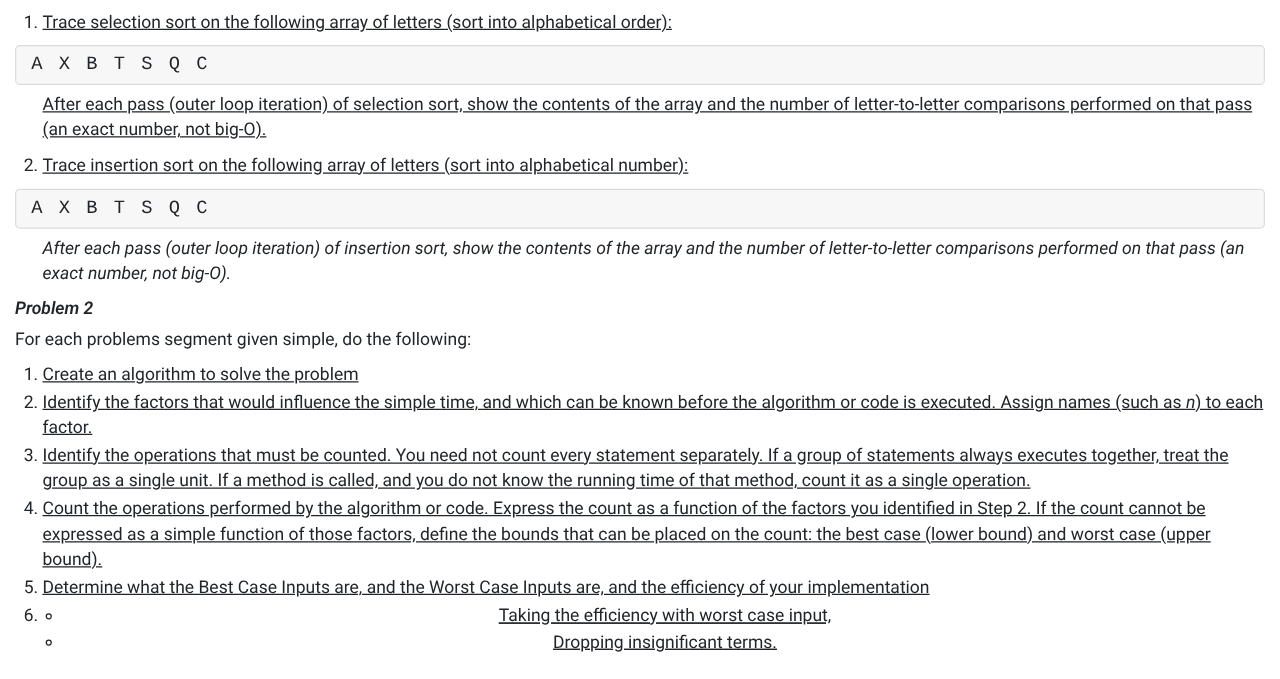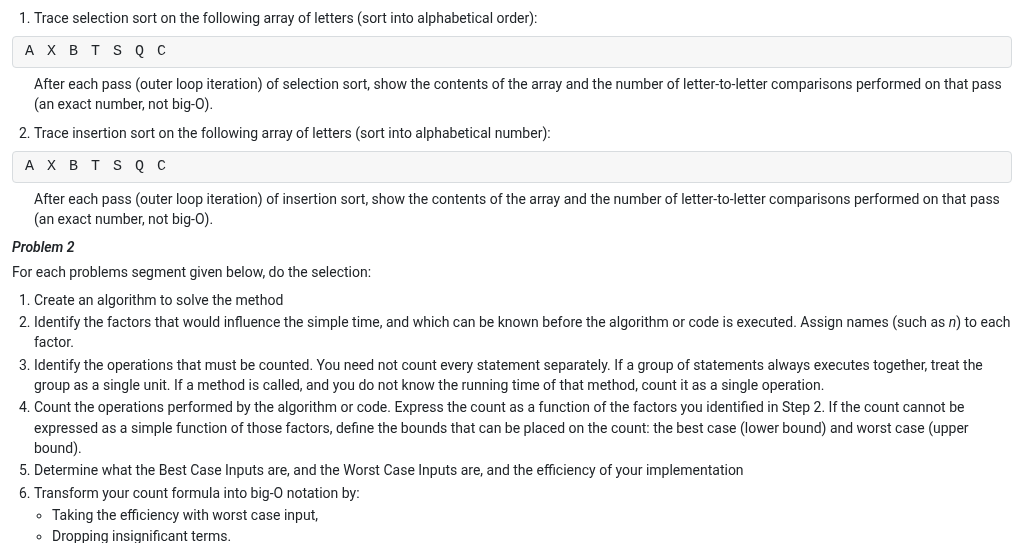--- a/index.html
+++ b/index.html
@@ -12,20 +12,21 @@
     background: #fff;
     width: 1024px;
     box-sizing: border-box;
   }
   ol {
     padding-left: 22px;
     margin: 0 0 8px 0;
   }
   ol li {
     margin-bottom: 2px;
+    text-decoration: underline;
   }
   .code-box {
     background: #f7f7f7;
     border: 1px solid #d8dcdf;
     border-radius: 4px;
     padding: 4px 12px;
     font-family: Menlo, Monaco, Consolas, "Courier New", monospace;
     font-size: 15px;
     letter-spacing: 2px;
     margin: 6px 0 6px 0;
@@ -41,63 +42,63 @@
   .intro {
     margin: 4px 0 8px 0;
   }
   ul.sub {
     list-style-type: circle;
     padding-left: 18px;
     margin: 2px 0;
   }
   ul.sub li {
     margin-bottom: 1px;
+    text-align: center;
   }
   .italic { font-style: italic; }
 </style>
 </head>
 <body>
 
 <ol start="1">
   <li>
     <span>Trace selection sort on the following array of letters (sort into alphabetical order):</span>
   </li>
 </ol>
 
 <div class="code-box">
   <span>A X B T S Q C</span>
 </div>
 
-<div class="after-text" style="padding-left:22px;">After each pass (outer loop iteration) of selection sort, show the contents of the array and the number of letter-to-letter comparisons performed on that pass (an exact number, not big-O).</div>
+<div class="after-text" style="padding-left:22px;text-decoration:underline;">After each pass (outer loop iteration) of selection sort, show the contents of the array and the number of letter-to-letter comparisons performed on that pass (an exact number, not big-O).</div>
 
 <ol start="2">
   <li>
     <span>Trace insertion sort on the following array of letters (sort into alphabetical number):</span>
   </li>
 </ol>
 
 <div class="code-box">
   <span>A X B T S Q C</span>
 </div>
 
-<div class="after-text" style="padding-left:22px;">After each pass (outer loop iteration) of insertion sort, show the contents of the array and the number of letter-to-letter comparisons performed on that pass (an exact number, not big-O).</div>
+<div class="after-text" style="padding-left:22px;font-style:italic;">After each pass (outer loop iteration) of insertion sort, show the contents of the array and the number of letter-to-letter comparisons performed on that pass (an exact number, not big-O).</div>
 
 <div class="section-heading">Problem 2</div>
 
-<div class="intro">For each problems segment given below, do the selection:</div>
+<div class="intro">For each problems segment given simple, do the following:</div>
 
 <ol>
-  <li>Create an algorithm to solve the method</li>
+  <li>Create an algorithm to solve the problem</li>
   <li>
     <span>Identify the factors that would influence the simple time, and which can be known before the algorithm or code is executed. Assign names (such as </span><span class="italic">n</span><span>) to each factor.</span>
   </li>
   <li>Identify the operations that must be counted. You need not count every statement separately. If a group of statements always executes together, treat the group as a single unit. If a method is called, and you do not know the running time of that method, count it as a single operation.</li>
   <li>Count the operations performed by the algorithm or code. Express the count as a function of the factors you identified in Step 2. If the count cannot be expressed as a simple function of those factors, define the bounds that can be placed on the count: the best case (lower bound) and worst case (upper bound).</li>
   <li>Determine what the Best Case Inputs are, and the Worst Case Inputs are, and the efficiency of your implementation</li>
   <li>
-    <span>Transform your count formula into big-O notation by:</span>
     <ul class="sub">
       <li>Taking the efficiency with worst case input,</li>
       <li>Dropping insignificant terms.</li>
 
     </ul>
   </li>
 </ol>
 
 </body></html>

